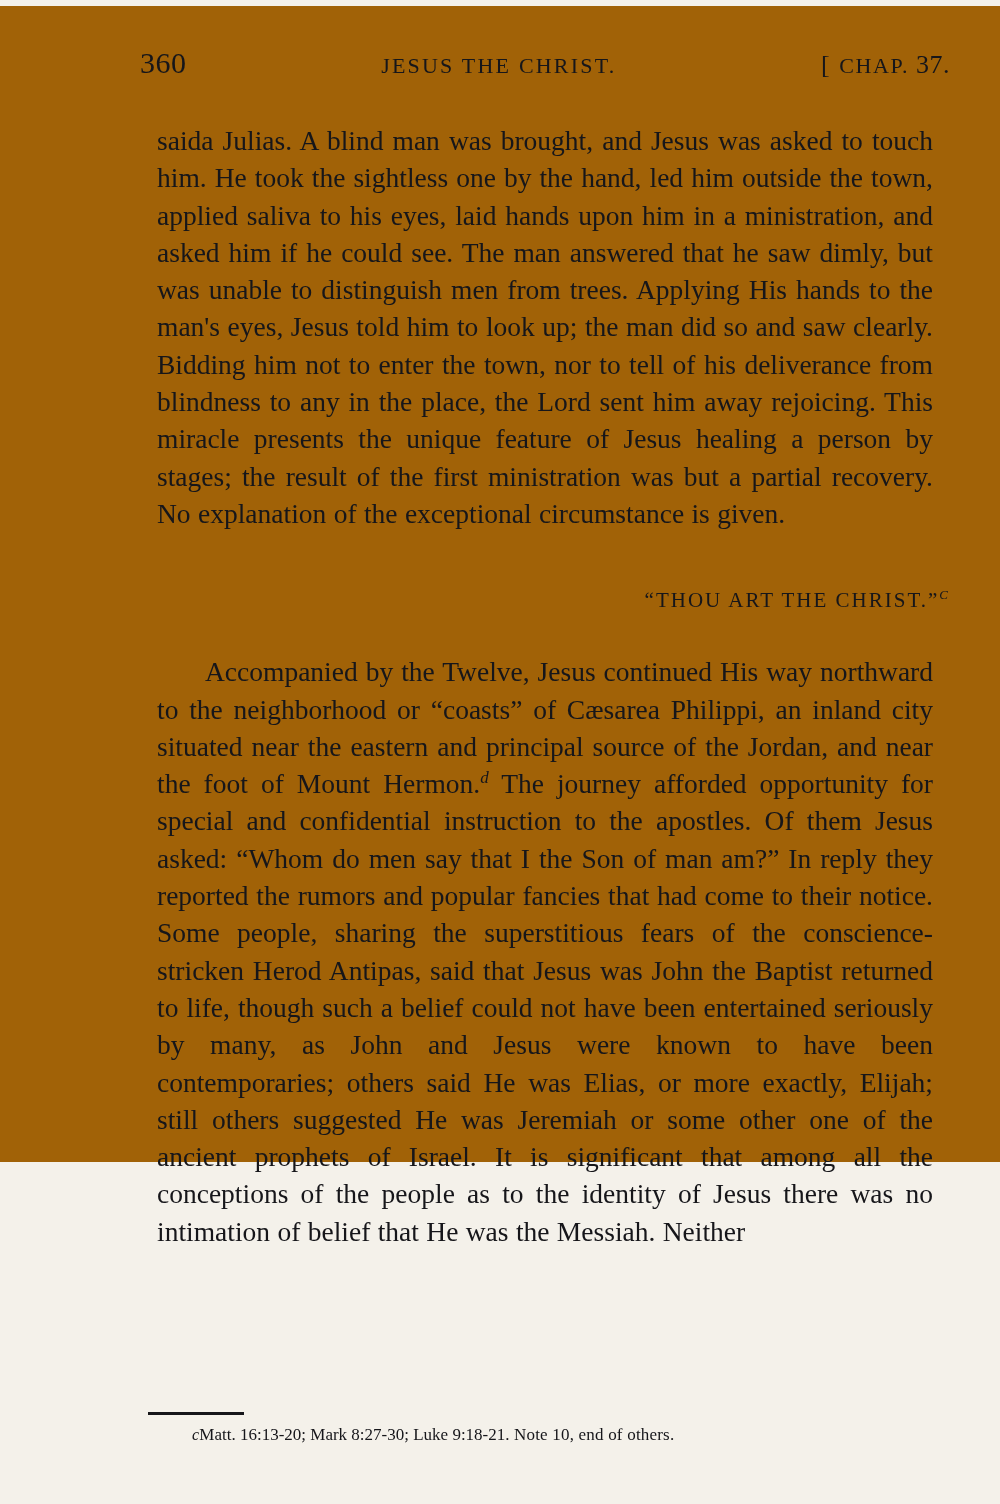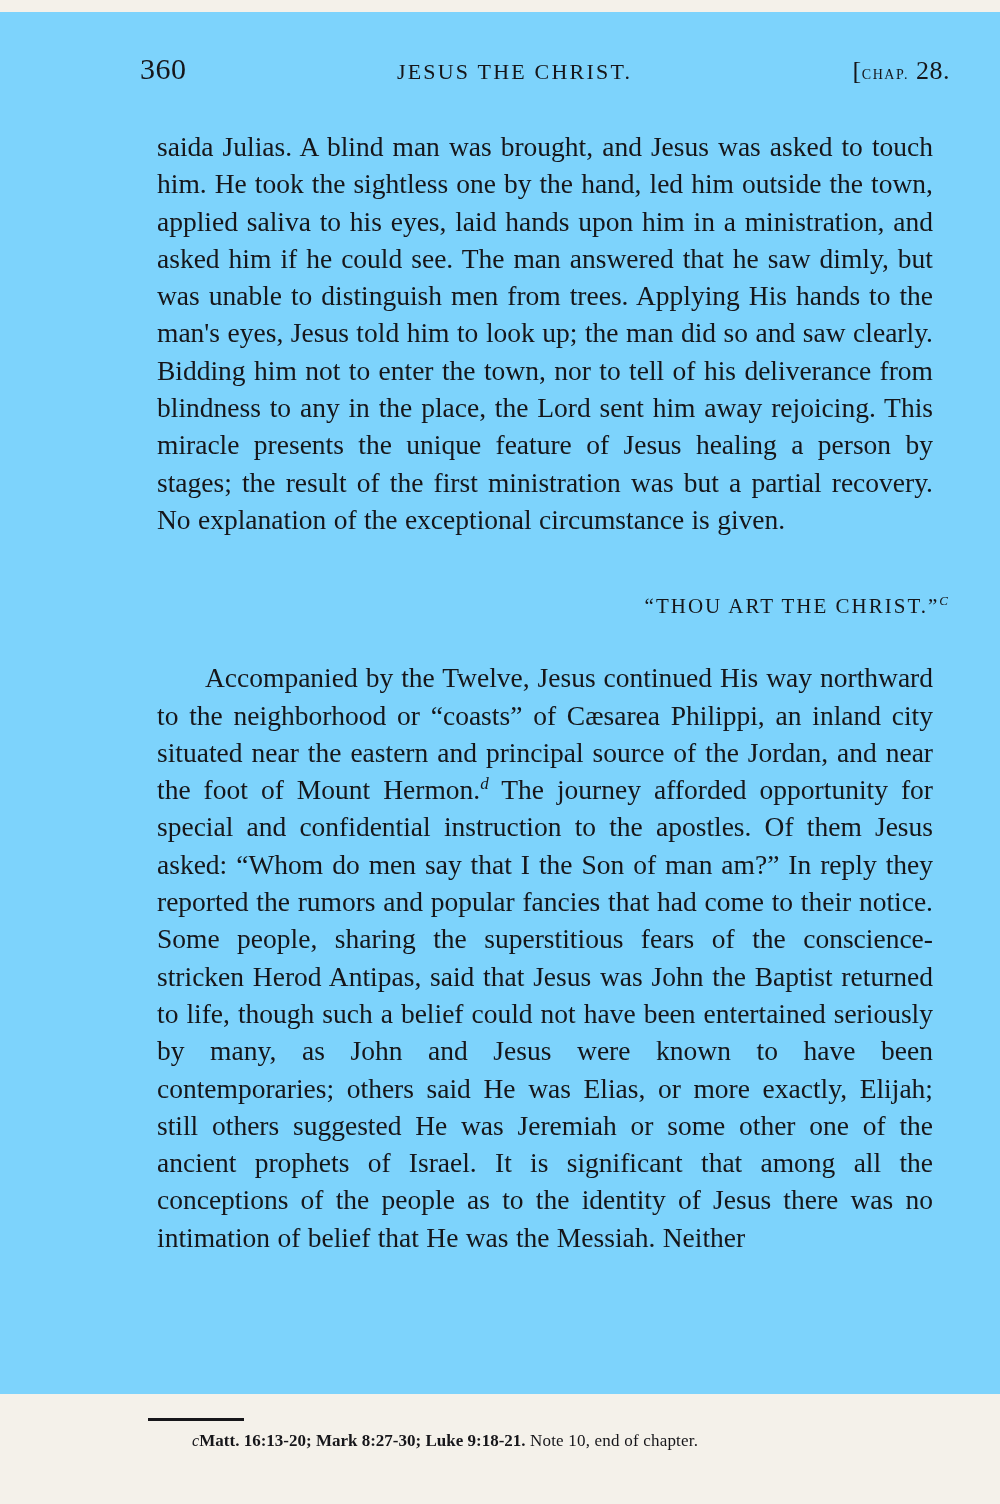--- a/index.html
+++ b/index.html
@@ -10,24 +10,24 @@
     width: 1000px;
     height: 1504px;
     background: #f4f1ea;
     font-family: "Liberation Serif", serif;
     color: #16161a;
     position: relative;
     overflow: hidden;
   }
   .page {
     position: absolute;
-    left: 0; top: 12px;
+    left: 0; top: 6px;
     width: 1000px;
-    height: 1382px;
-    background: #7dd3fc;
+    height: 1156px;
+    background: #a16207;
   }
   .content {
     position: absolute;
     left: 140px;
     top: 40px;
     width: 810px;
   }
   
   .running-head {
     display: flex;
@@ -48,22 +48,23 @@
     flex: 1;
     text-align: center;
     margin-left: -10px;
   }
   .chap-ref {
     font-size: 26px;
     letter-spacing: 0.5px;
     white-space: nowrap;
   }
   .chap-ref .sc {
-    font-size: 14px;
+    font-size: 22px;
     letter-spacing: 1.6px;
+    margin-left: 9px;
   }
   
   p.body {
     font-size: 27.5px;
     line-height: 37.3px;
     text-align: justify;
     text-justify: inter-word;
     margin: 17px;
     word-spacing: 0.5px;
   }
@@ -102,49 +103,49 @@
     line-height: 21px;
     letter-spacing: 0.2px;
     margin-left: 52px;
     white-space: nowrap;
   }
   .fn-line .mark {
     font-style: italic;
     font-size: 16px;
   }
   .fn-line .bold {
-    font-weight: bold;
+    font-weight: normal;
     letter-spacing: 0;
   }
 </style>
 </head>
 <body>
 
 <div class="page">
 
   <div class="content">
 
     <div class="running-head">
       <div class="folio">360</div>
       <div class="head-title">JESUS THE CHRIST.</div>
       <div class="chap-ref">
-        <span>[</span><span class="sc">CHAP.</span> <span>28.</span>
+        <span>[</span><span class="sc">CHAP.</span> <span>37.</span>
       </div>
     </div>
 
     <p class="body">saida Julias.  A blind man was brought, and Jesus was asked to touch him.  He took the sightless one by the hand, led him outside the town, applied saliva to his eyes, laid hands upon him in a ministration, and asked him if he could see.  The man answered that he saw dimly, but was unable to distinguish men from trees.  Applying His hands to the man's eyes, Jesus told him to look up; the man did so and saw clearly.  Bidding him not to enter the town, nor to tell of his deliverance from blindness to any in the place, the Lord sent him away rejoicing.  This miracle presents the unique feature of Jesus healing a person by stages; the result of the first ministration was but a partial recovery.  No explanation of the exceptional circumstance is given.</p>
 
     <div class="subhead">
       <span>“THOU ART THE CHRIST.”</span><sup>c</sup>
     </div>
 
     <p class="body indent"><span>Accompanied by the Twelve, Jesus continued His way northward to the neighborhood or “coasts” of Cæsarea Philippi, an inland city situated near the eastern and principal source of the Jordan, and near the foot of Mount Hermon.</span><sup>d</sup><span>  The journey afforded opportunity for special and confidential instruction to the apostles.  Of them Jesus asked: “Whom do men say that I the Son of man am?” In reply they reported the rumors and popular fancies that had come to their notice.  Some people, sharing the superstitious fears of the conscience-stricken Herod Antipas, said that Jesus was John the Baptist returned to life, though such a belief could not have been entertained seriously by many, as John and Jesus were known to have been contemporaries; others said He was Elias, or more exactly, Elijah; still others suggested He was Jeremiah or some other one of the ancient prophets of Israel.  It is significant that among all the conceptions of the people as to the identity of Jesus there was no intimation of belief that He was the Messiah.  Neither</span></p>
 
   </div>
 
   <div class="footnotes">
     <div class="fn-rule"></div>
     <div class="fn-line">
-      <span class="mark">c</span><span class="bold">Matt. 16:13-20;  Mark 8:27-30;  Luke 9:18-21.</span><span>  Note 10, end of chapter.</span>
+      <span class="mark">c</span><span class="bold">Matt. 16:13-20;  Mark 8:27-30;  Luke 9:18-21.</span><span>  Note 10, end of others.</span>
     </div>
   </div>
 
 </div>
 
 </body></html>

